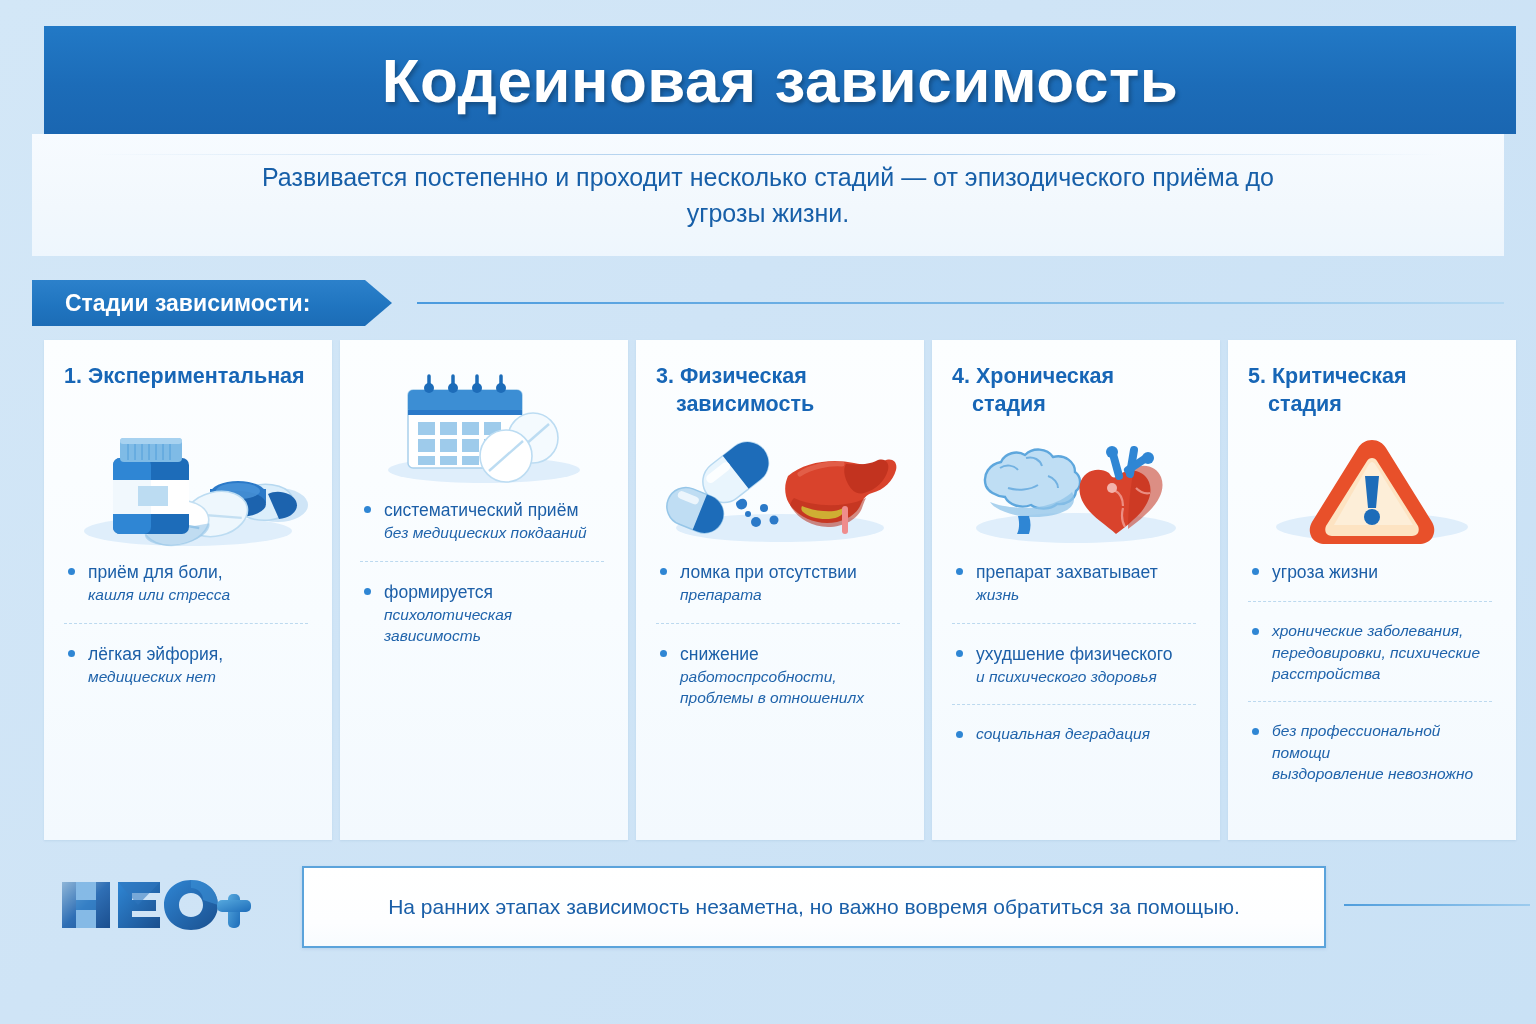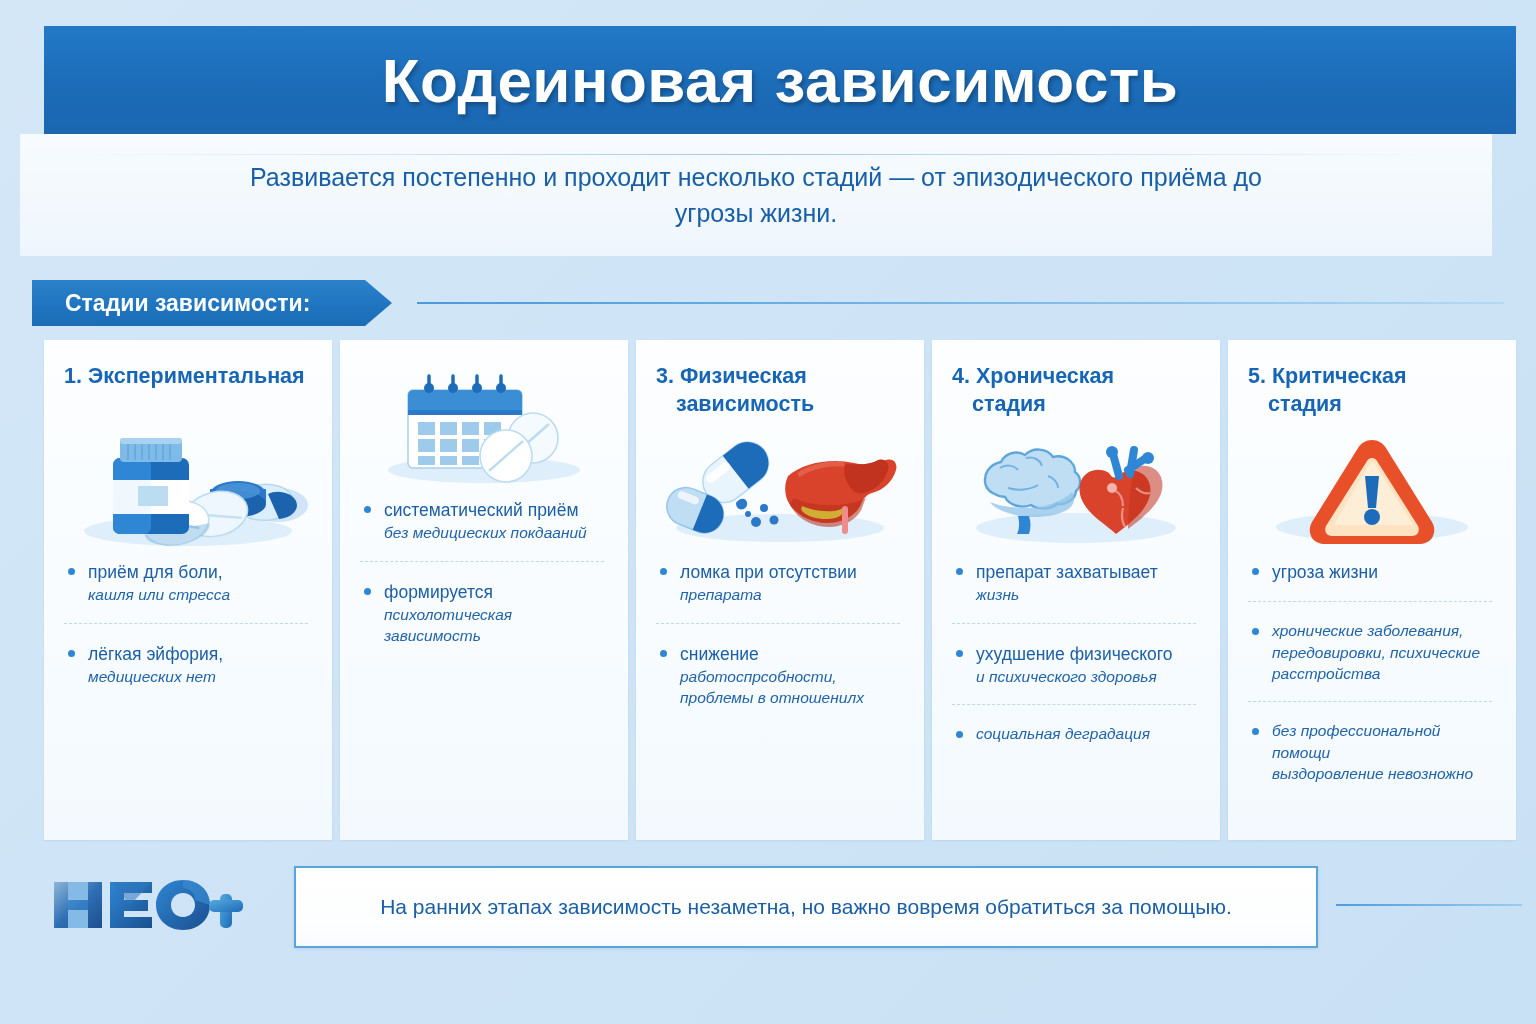--- a/index.html
+++ b/index.html
@@ -16,21 +16,21 @@
     position:absolute;left:44px;top:26px;width:1472px;height:108px;
     background:linear-gradient(180deg,#2279c6 0%,#1c6cb8 55%,#1a66b1 100%);
     display:flex;align-items:center;justify-content:center;
   }
   .title-bar h1{
     margin:0;color:#ffffff;font-size:62px;font-weight:bold;letter-spacing:.5px;
     text-shadow:2px 3px 4px rgba(0,0,0,.28);
     font-family:"Liberation Sans","DejaVu Sans",sans-serif;
   }
   .subtitle-panel{
-    position:absolute;left:20px;top:134px;width:1472px;height:122px;
+    position:absolute;left:32px;top:134px;width:1472px;height:122px;
     background:linear-gradient(180deg,#f7fbff 0%,#f2f8fd 60%,#eef6fd 100%);
     display:flex;align-items:center;justify-content:center;
   }
   .subtitle-panel .rule{
     position:absolute;left:60px;right:60px;top:20px;height:1px;
     background:linear-gradient(90deg,rgba(160,200,235,0),rgba(150,193,232,.85),rgba(160,200,235,0));
   }
   .subtitle-panel p{
     margin:0;text-align:center;color:#175fa8;font-size:25px;line-height:1.45;
     max-width:1060px;
@@ -81,21 +81,21 @@
   .bullets li + li{
     margin-top:17px;padding-top:19px;
   }
   .bullets li + li::after{
     content:"";position:absolute;left:0;right:4px;top:0;height:0;
     border-top:1px dashed #bcd9ef;
   }
   .bullets li + li::before{top:27px;}
 
   
-  .footer{position:absolute;left:36px;top:852px;width:1472px;height:110px;}
+  .footer{position:absolute;left:44px;top:852px;width:1472px;height:110px;}
   .logo{
     position:absolute;left:14px;top:22px;width:210px;height:62px;
   }
   .note{
     position:absolute;left:258px;top:14px;width:1020px;height:78px;
     background:linear-gradient(180deg,#ffffff 0%,#fdfeff 70%,#f8fbfe 100%);
     border:2px solid #5ba3db;
     display:flex;align-items:center;justify-content:center;
     box-shadow:0 1px 3px rgba(80,130,180,.18);
   }

